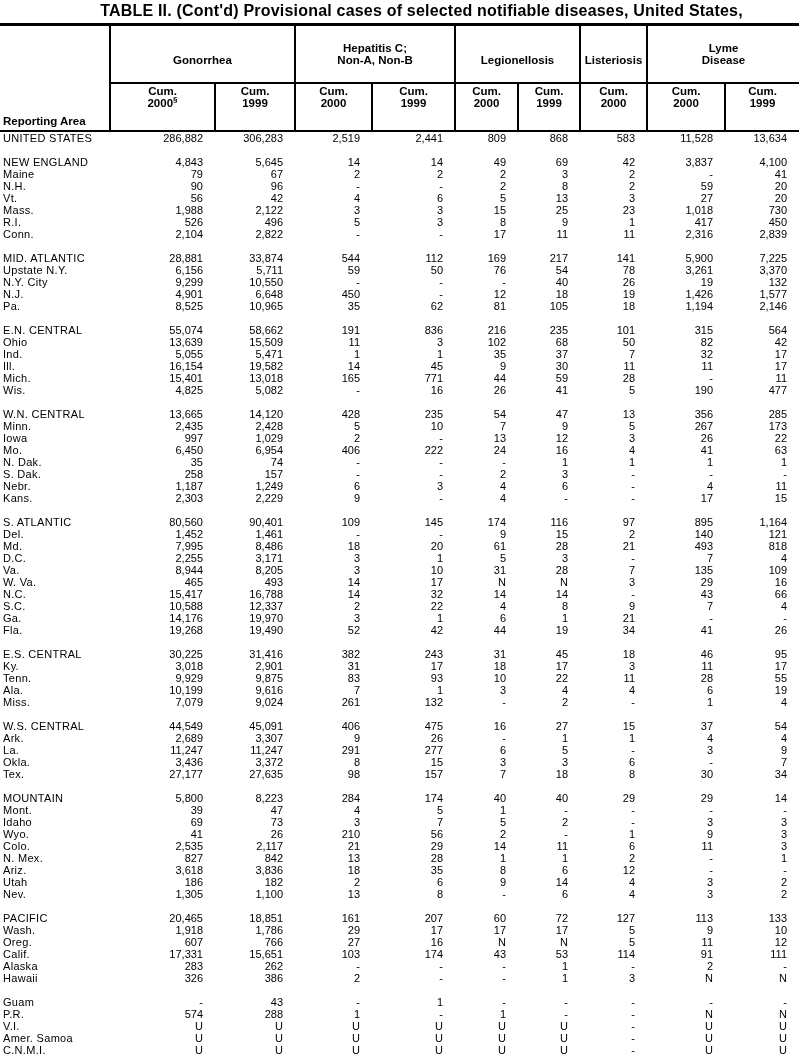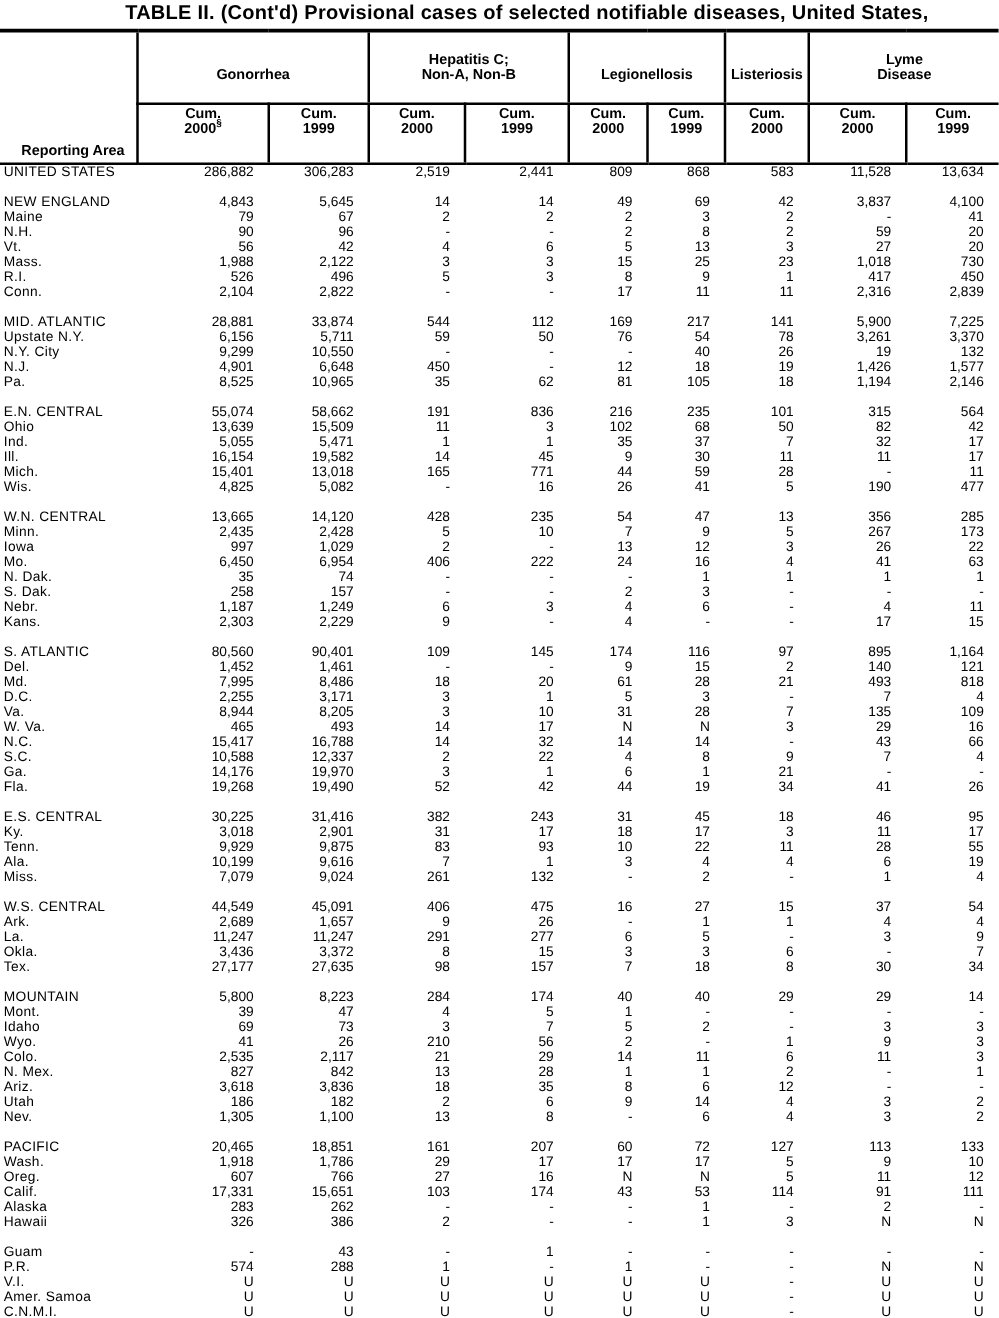--- a/index.html
+++ b/index.html
@@ -9,21 +9,21 @@
   .title .l2{word-spacing:4px;}
   table{border-collapse:collapse;table-layout:fixed;width:799px;margin-top:3px;}
   col.c-area{width:110px;}
   col.c-g0{width:105px;} col.c-g1{width:80px;}
   col.c-h0{width:77px;}  col.c-h1{width:83px;}
   col.c-l0{width:63px;}  col.c-l1{width:62px;}
   col.c-li0{width:67px;}
   col.c-ly0{width:78px;} col.c-ly1{width:74px;}
   th,td{padding:0;}
   thead th{font-weight:bold;border-top:3px solid #000;}
-  .area-head{vertical-align:bottom;text-align:left;padding:0 0 3px 17px;font-size:11.5px;
+  .area-head{vertical-align:bottom;text-align:left;padding:0 0 3px 3px;font-size:11.5px;
              border-right:2px solid #000;border-bottom:2px solid #000;}
   .group-head{vertical-align:bottom;text-align:center;white-space:pre-line;font-size:11.5px;line-height:12px;
               height:40px;border-left:2px solid #000;border-bottom:2px solid #000;padding-bottom:16px;}
   .sub-head{text-align:center;font-size:11.5px;line-height:11.5px;padding:2px 0 21px;
             border-left:2px solid #000;border-bottom:2px solid #000;border-top:none;}
   .sub-head sup{font-size:8px;line-height:0;vertical-align:super;}
   tbody td{font-size:11px;line-height:12px;vertical-align:bottom;}
   td.area{text-align:left;padding-left:3px;white-space:nowrap;letter-spacing:.3px;}
   td.num{text-align:right;padding-right:12px;white-space:nowrap;}
   tr.gap td{height:12px;}
@@ -638,21 +638,21 @@
           <td class="num">475</td>
           <td class="num">16</td>
           <td class="num">27</td>
           <td class="num">15</td>
           <td class="num">37</td>
           <td class="num">54</td>
         </tr>
         <tr>
           <td class="area">Ark.</td>
           <td class="num">2,689</td>
-          <td class="num">1,657</td>
+          <td class="num">3,307</td>
           <td class="num">9</td>
           <td class="num">26</td>
           <td class="num">-</td>
           <td class="num">1</td>
           <td class="num">1</td>
           <td class="num">4</td>
           <td class="num">4</td>
         </tr>
         <tr>
           <td class="area">La.</td>

